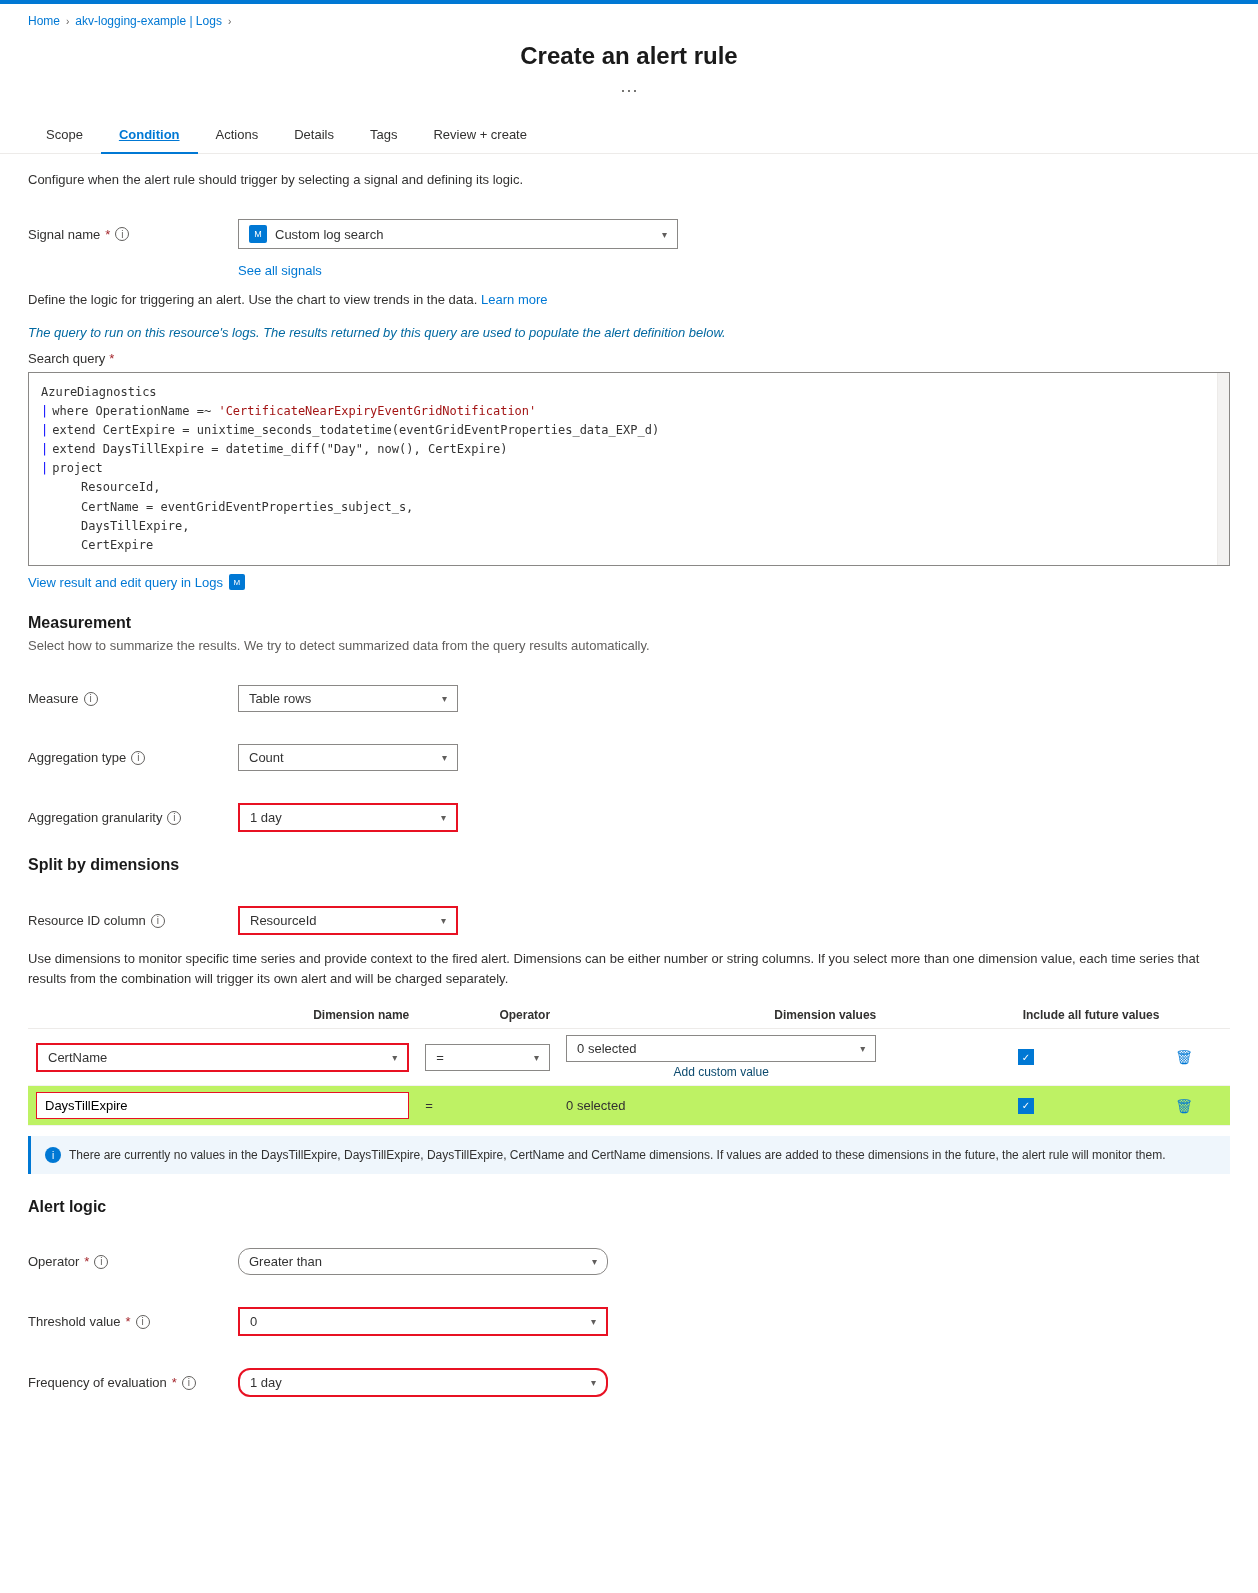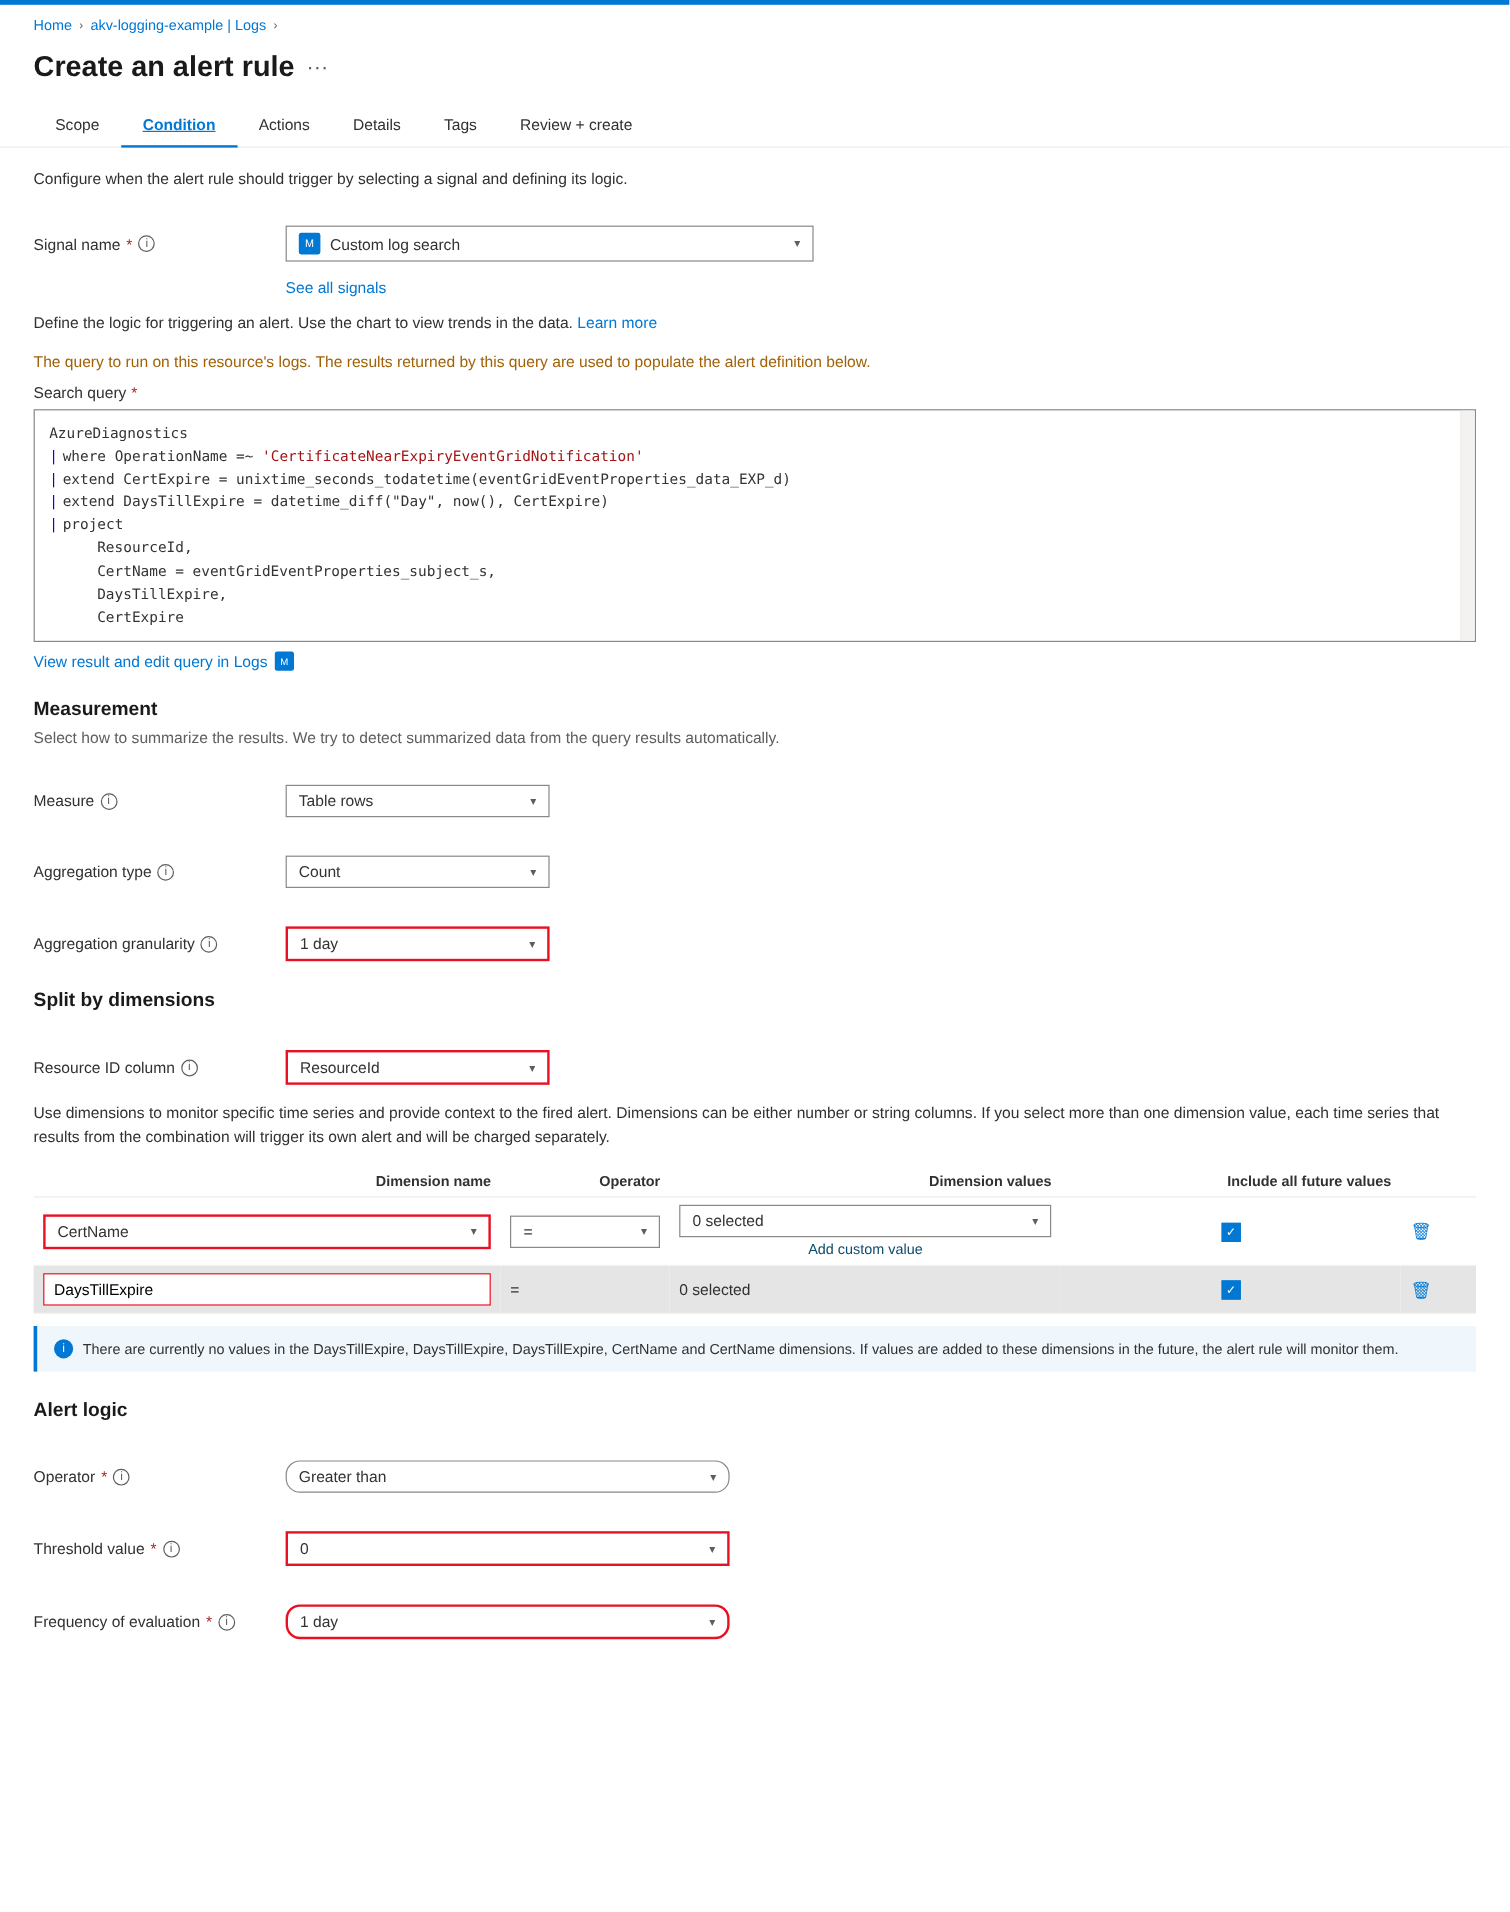--- a/index.html
+++ b/index.html
@@ -23,20 +23,21 @@
       gap: 6px;
     }
     .breadcrumb span { color: #605e5c; }
     .breadcrumb a { color: #0078d4; text-decoration: none; }
     .breadcrumb .sep { color: #605e5c; font-size: 10px; }
     .page-header {
       padding: 4px 28px 16px 28px;
       display: flex;
       align-items: center;
       gap: 10px;
+      flex-direction: column;
     }
     .page-title {
       font-size: 24px;
       font-weight: 600;
       color: #1a1a1a;
     }
     .more-icon {
       font-size: 18px;
       color: #605e5c;
       cursor: pointer;
@@ -134,23 +135,24 @@
       font-size: 13px;
       cursor: pointer;
     }
     .learn-more {
       color: #0078d4;
       text-decoration: none;
       font-size: 13px;
     }
     .query-section-desc {
       font-size: 13px;
-      color: #a16207;
+      color: #0369a1;
       margin-bottom: 8px;
       line-height: 1.5;
+      font-style: italic;
     }
     .query-label {
       font-size: 13px;
       color: #323130;
       margin-bottom: 6px;
       display: flex;
       align-items: center;
       gap: 4px;
     }
     .query-editor {
@@ -281,21 +283,21 @@
       flex-shrink: 0;
       margin-top: 1px;
     }
     .dim-name-input {
       border: 1px solid #e81123;
       padding: 5px 8px;
       font-size: 13px;
       width: 100%;
       background: #fff;
     }
-    .daystillexpire-row td { background: #e5e5e5; }
+    .daystillexpire-row td { background: #bef264; }
     .operator-cell { color: #333; font-size: 13px; }
     .zero-selected { color: #323130; font-size: 13px; }
     .threshold-input {
       border: 2px solid #e81123;
       padding: 5px 10px;
       font-size: 13px;
       min-width: 370px;
       display: flex;
       align-items: center;
       justify-content: space-between;

